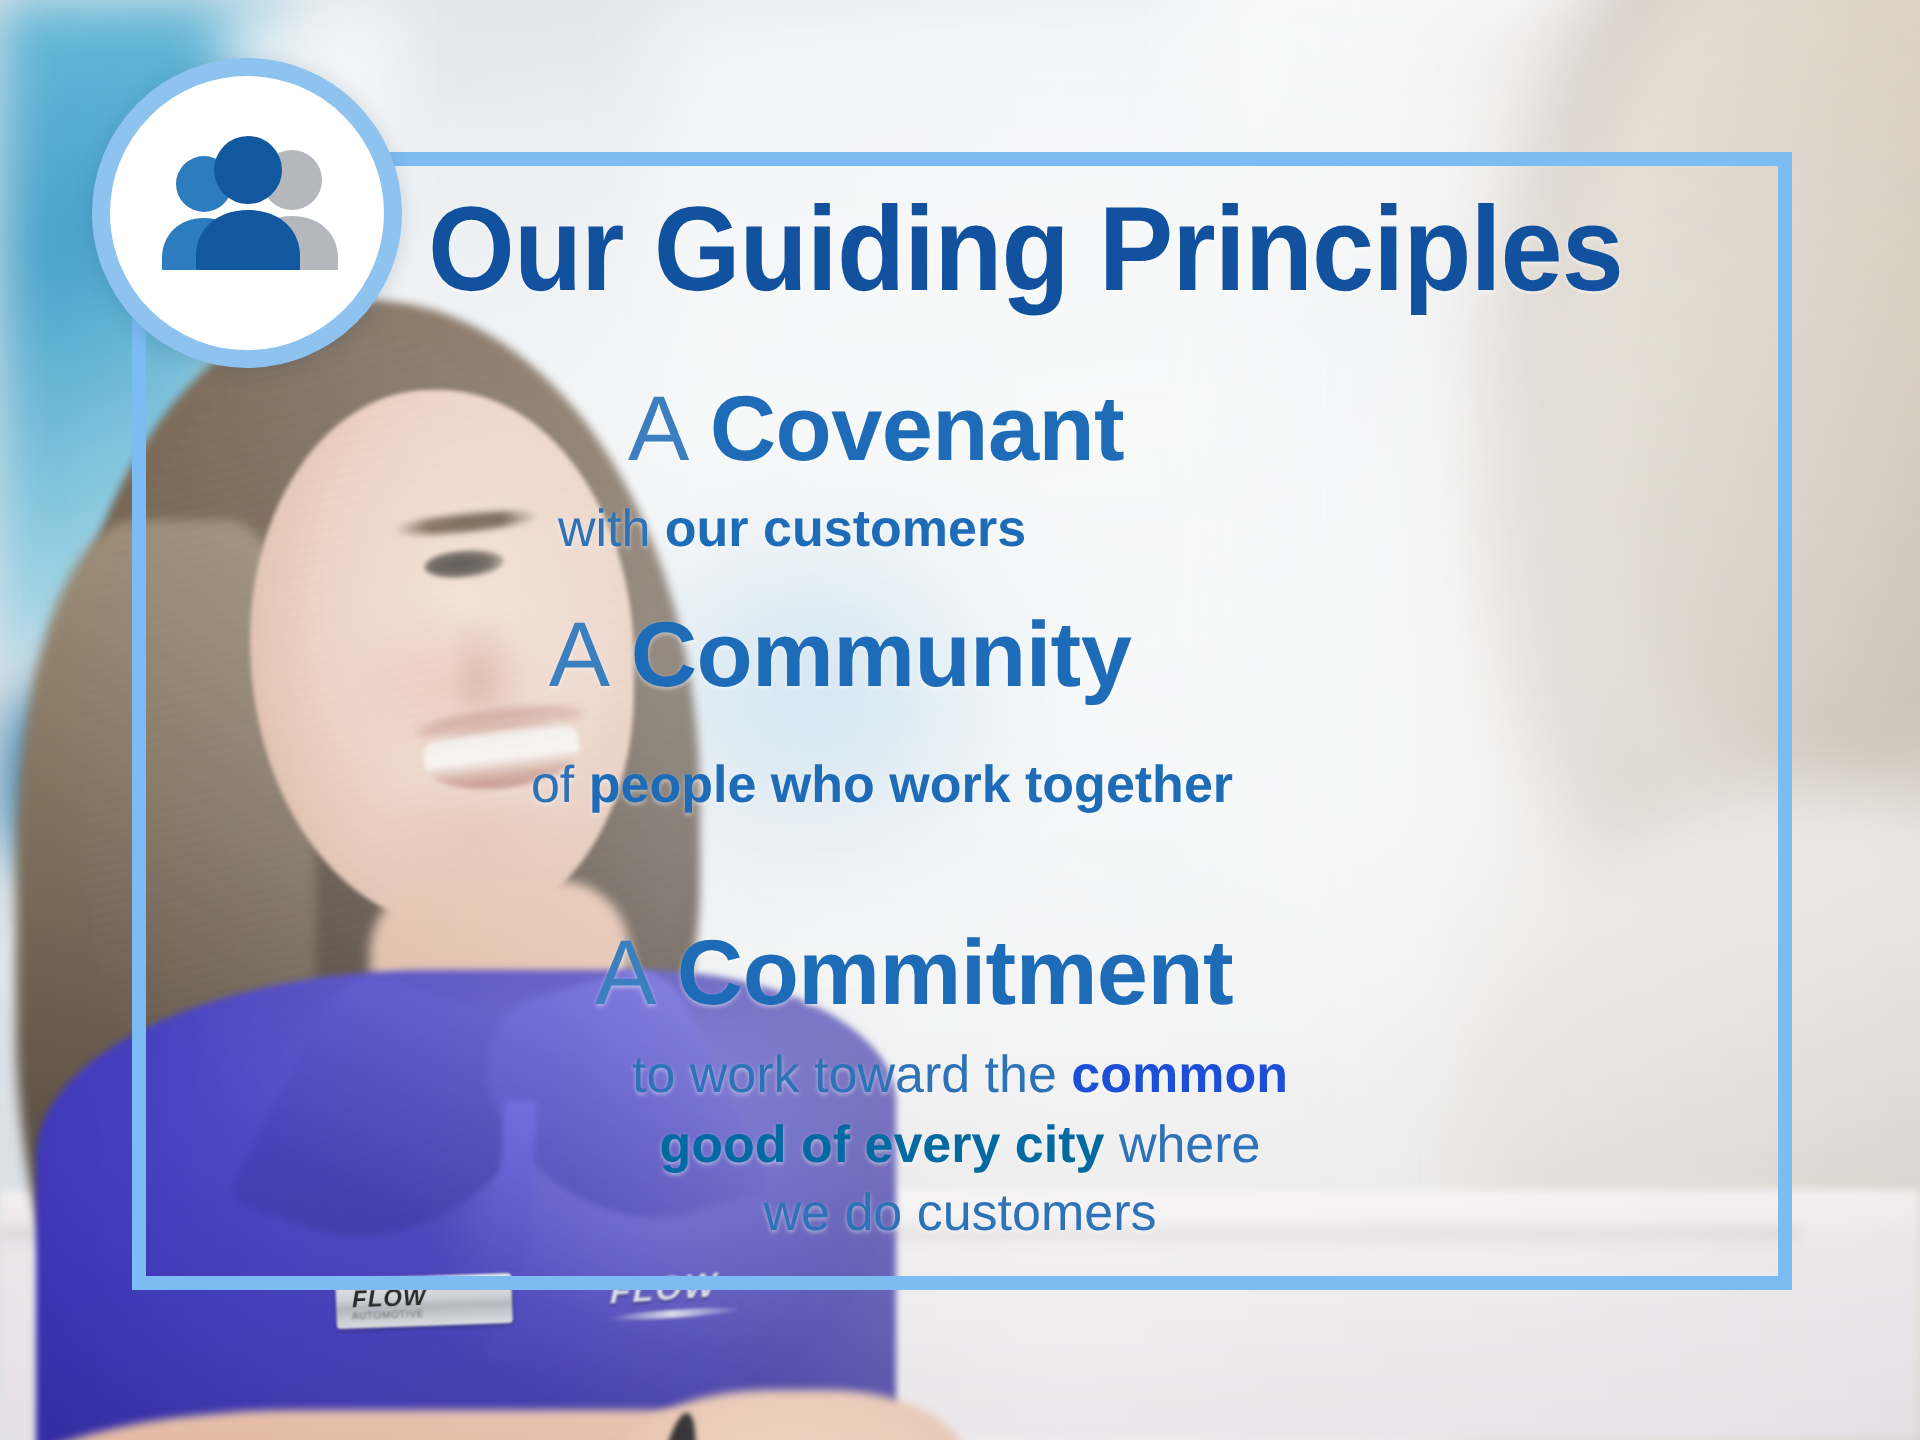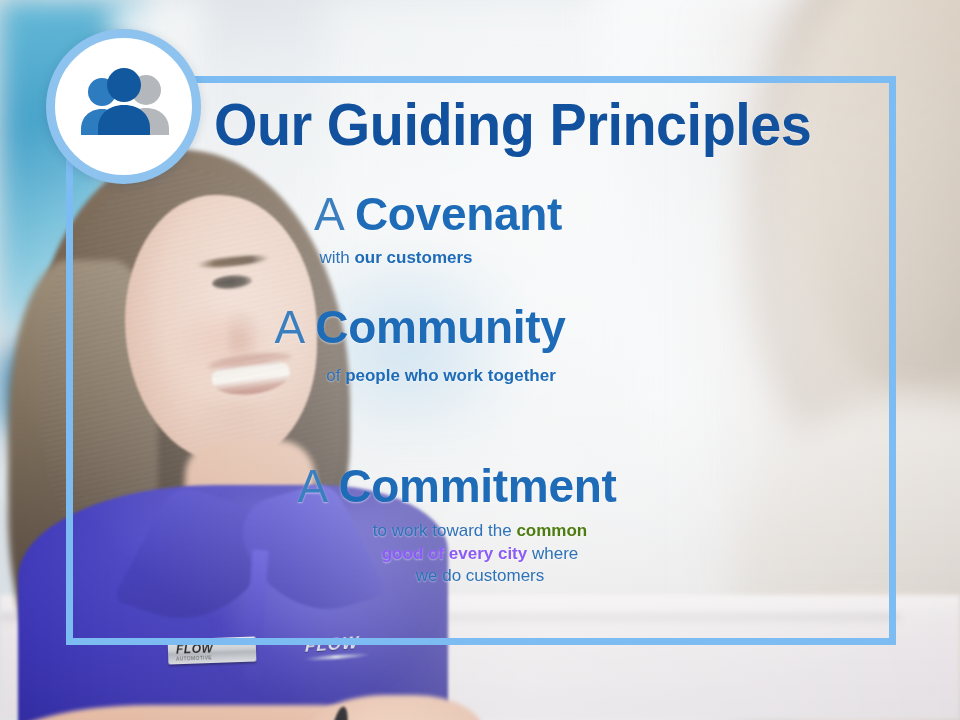--- a/index.html
+++ b/index.html
@@ -368,36 +368,36 @@
     line-height: 1.05;
     color: #2E74B8;
     text-shadow: 0 1px 2px rgba(255,255,255,.5);
     white-space: nowrap;
   }
   .p-title .art { font-weight: normal; color: #3C7FBF; }
   .p-title .word { font-weight: bold; color: #1E6BB8; letter-spacing: -0.3px; }
 
   .p-body {
     font-family: "Liberation Sans", sans-serif;
-    font-size: 17px;
+    font-size: 26px;
     line-height: 1.32;
     color: #2E72B8;
     text-shadow: 0 1px 2px rgba(255,255,255,.5);
     white-space: nowrap;
   }
   .p-body b { font-weight: bold; color: #1E6BB8; }
 
   
   #principle-1 { left: 0; top: 190px; text-align: center; }
   #principle-1 .p-title { padding-right: 84px; }
   #principle-1 .p-body  { padding-right: 168px; margin-top: 9px; }
 
   #principle-2 { left: 0; top: 303px; text-align: center; }
   #principle-2 .p-title { padding-right: 120px; }
-  #principle-2 .p-body  { padding-right: 78px; margin-top: 14px; }
+  #principle-2 .p-body  { padding-right: 78px; margin-top: 24px; }
 
   #principle-3 { left: 12px; top: 462px; text-align: center; }
   #principle-3 .p-title { padding-right: 70px; }
   #principle-3 .p-body  { padding-right: 24px; margin-top: 10px; }
 
   .text-layer { position: absolute; left: 0; top: 0; width: 960px; height: 720px; }
 </style>
 </head>
 <body>
 
@@ -496,20 +496,20 @@
         <div>of <b style="color: rgb(30, 107, 184);">people who work together</b></div>
       </div>
     </div>
 
     <div class="principle" id="principle-3">
       <div class="p-title">
         <span class="art" style="color: rgb(60, 127, 191);">A</span>
         <span class="word" style="color: rgb(30, 107, 184);">Commitment</span>
       </div>
       <div class="p-body" style="color: rgb(46, 114, 184);">
-        <div>to work toward the <b style="color: #4d7c0f;">common</b></div>
-        <div><b style="color: #8b5cf6;">good of every city</b> where</div>
+        <div>to work toward the <b style="color: #1d4ed8;">common</b></div>
+        <div><b style="color: #0369a1;">good of every city</b> where</div>
         <div>we do customers</div>
       </div>
     </div>
 
   </div>
 </div>
 
 </body></html>

